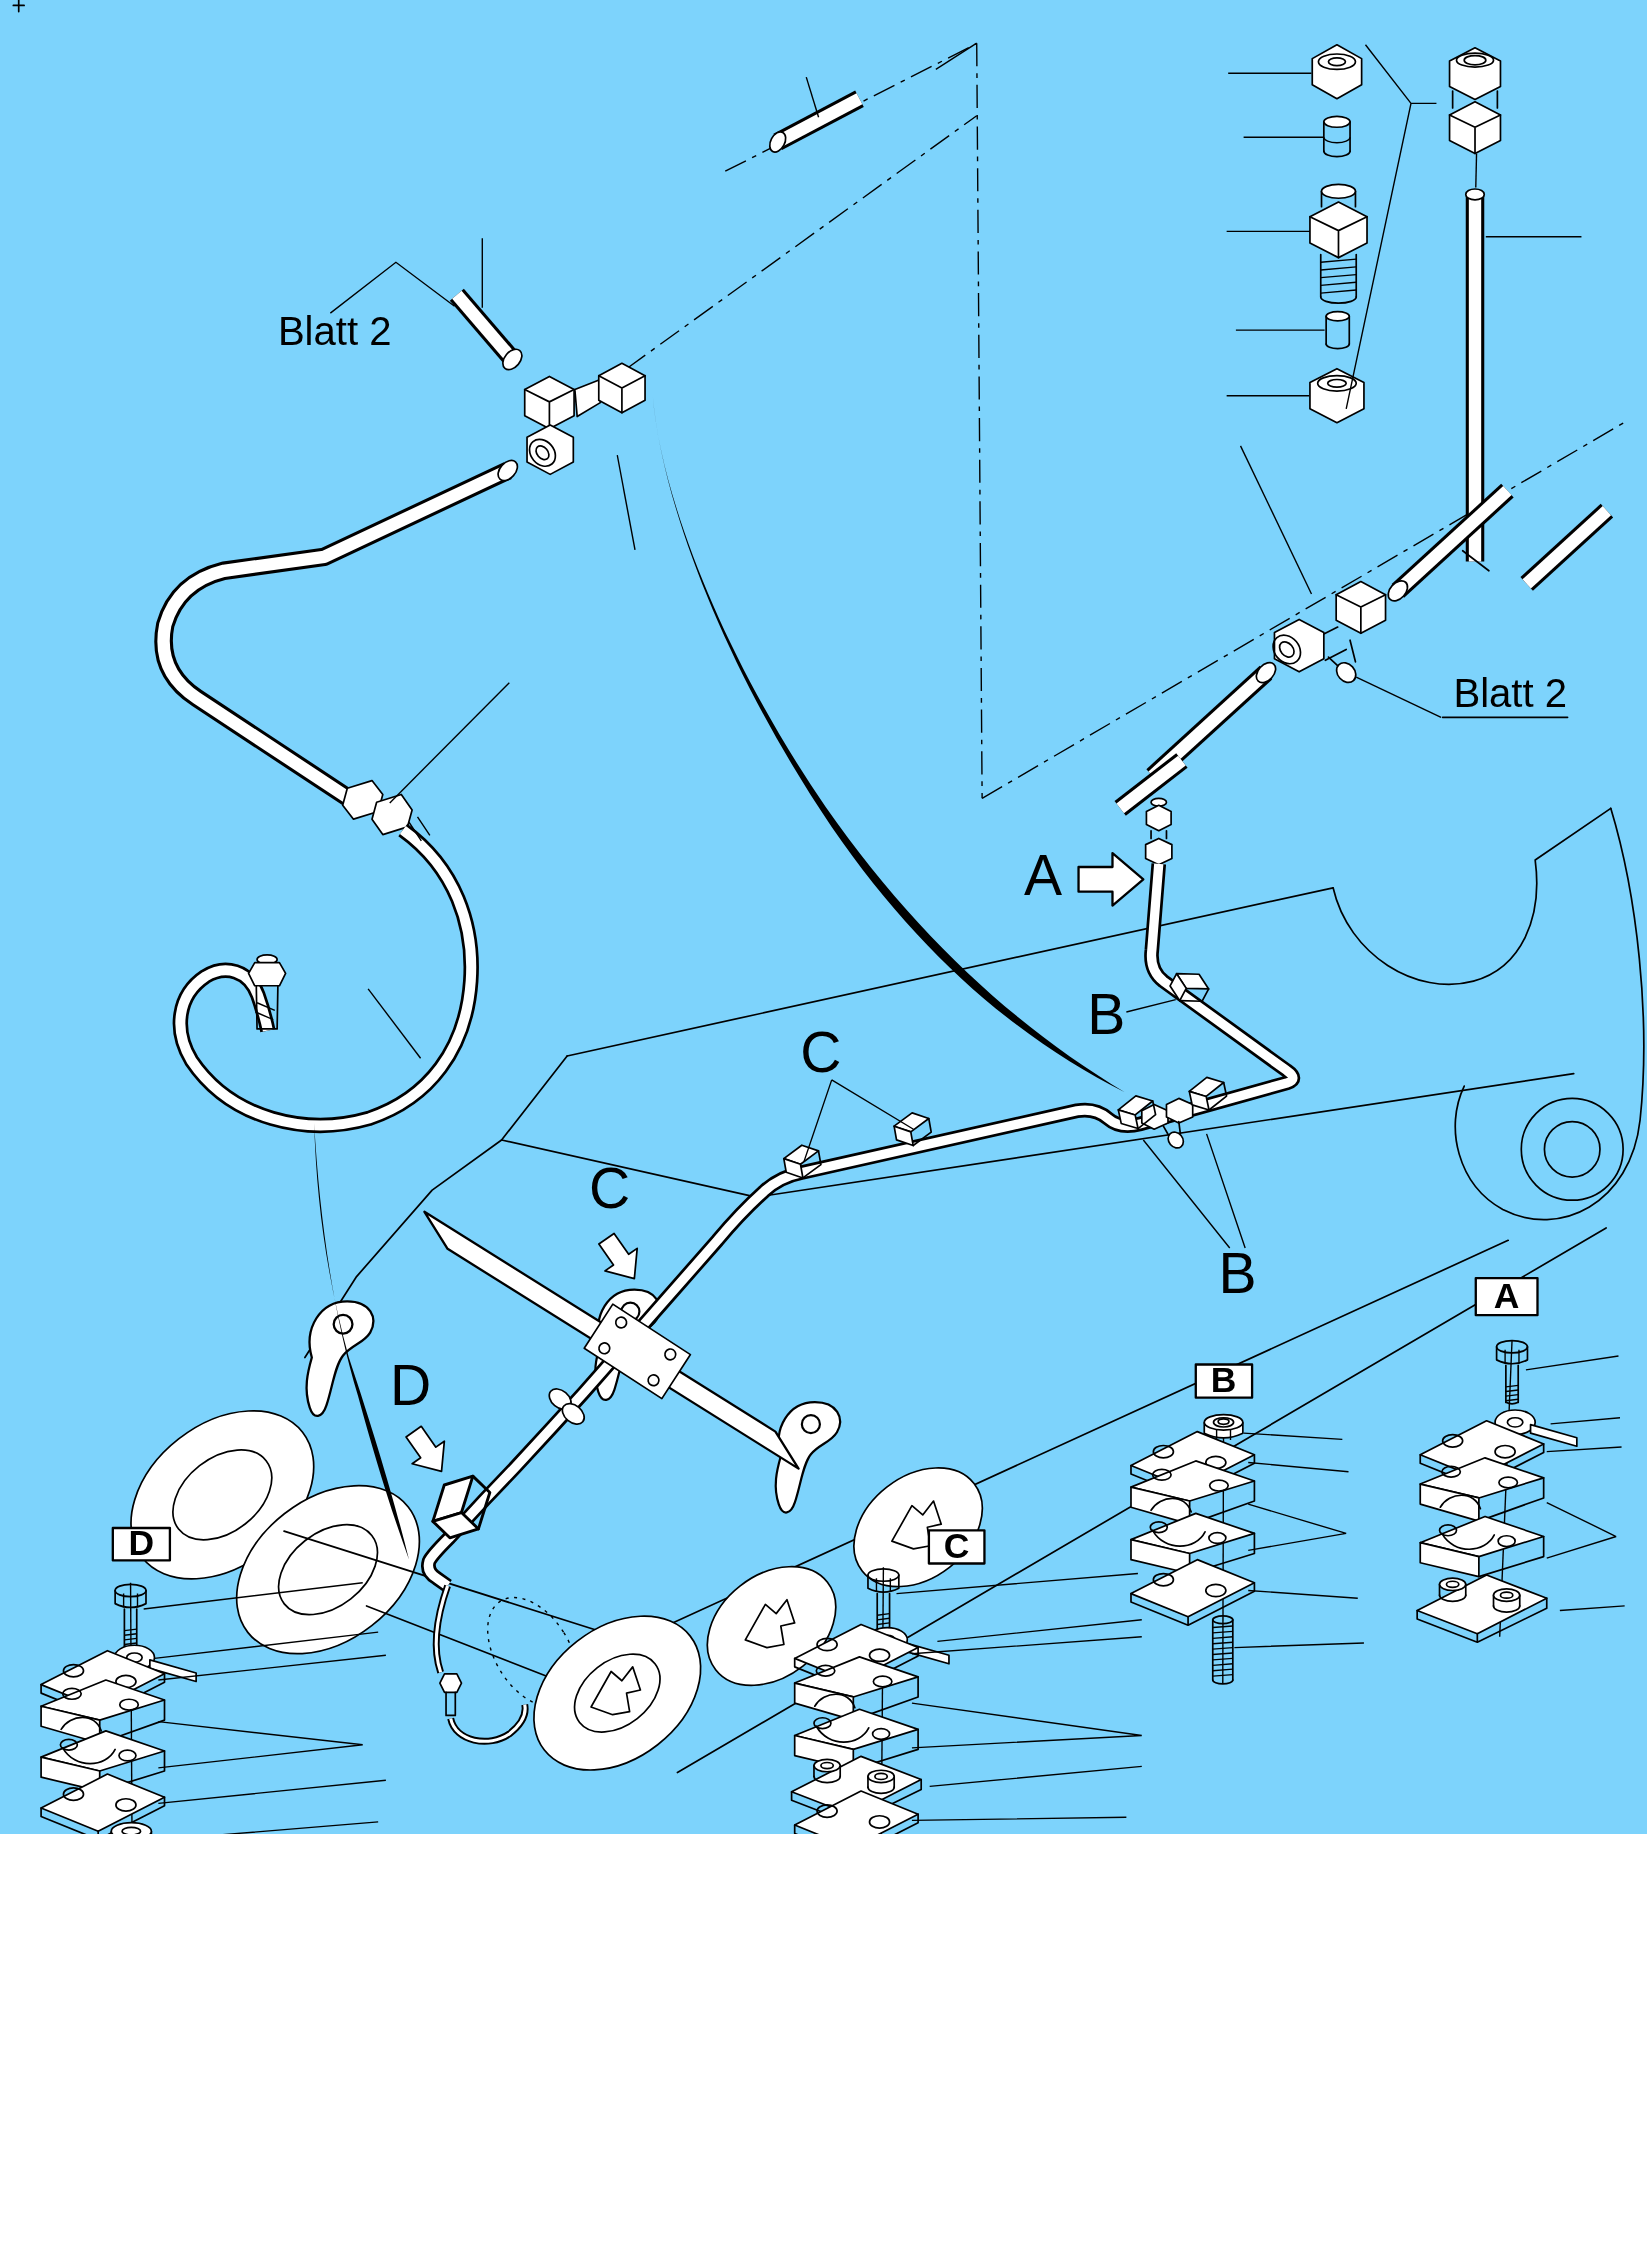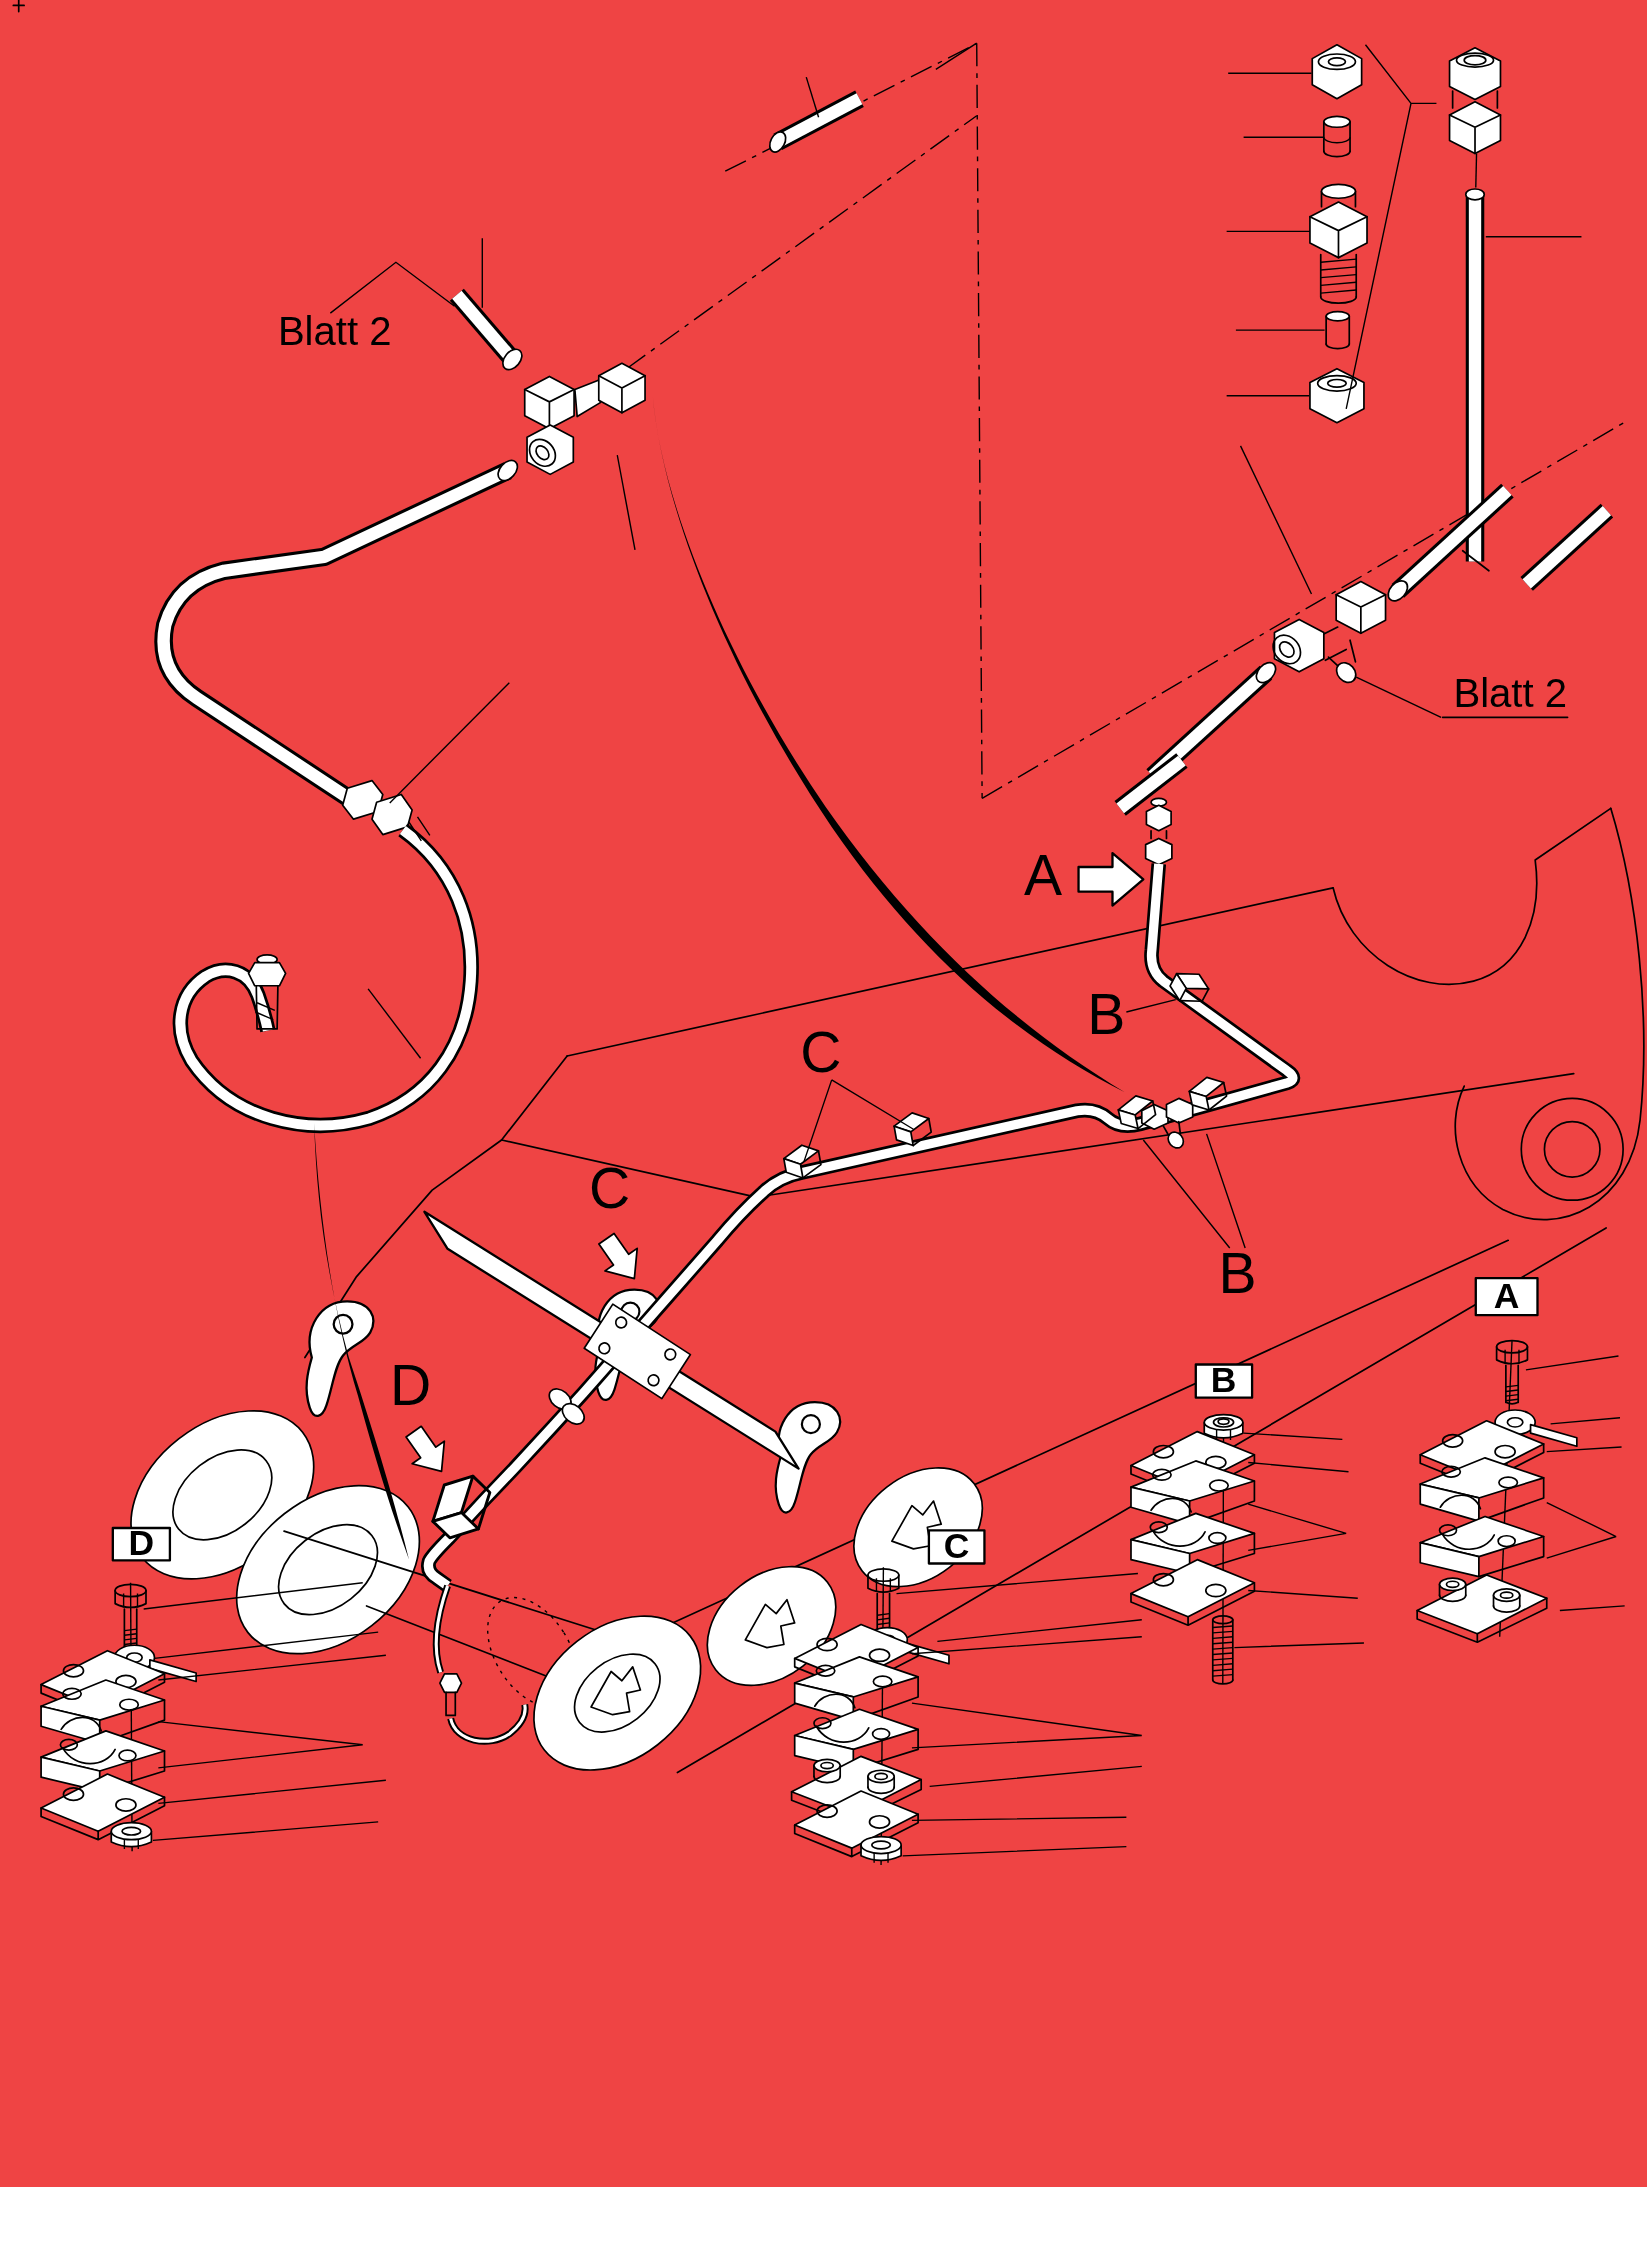--- a/index.html
+++ b/index.html
@@ -1,16 +1,16 @@
 <!DOCTYPE html>
 <html style="font-size:12.3px"><head>
 <meta charset="utf-8">
 <style>
   html,body{margin:0;padding:0;background:#ffffff;}
-  .page{width:1648px;height:2187px;position:relative;background:#ef4444;margin:0 auto;}
+  .page{width:1648px;height:1834px;position:relative;background:#7dd3fc;margin:0 auto;}
   svg{display:block;width:1648px;height:2250px;}
   .ln2  {stroke:#000;stroke-width:2.2;fill:none;stroke-linecap:round;stroke-linejoin:round;}
   .thin {stroke:#000;stroke-width:1.8;fill:none;}
   .fillw{fill:#fff;stroke:#000;stroke-width:3;stroke-linejoin:round;}
   .fillw2{fill:#fff;stroke:#000;stroke-width:2.2;stroke-linejoin:round;}
   .blk  {fill:#000;stroke:none;}
   .dashdot{stroke:#000;stroke-width:1.8;fill:none;stroke-dasharray:30 9 6 9;}
   .dot  {stroke:#000;stroke-width:1.8;fill:none;stroke-dasharray:4 7;}
   
   .tubeO{stroke:#000;stroke-width:24;fill:none;stroke-linejoin:round;}

